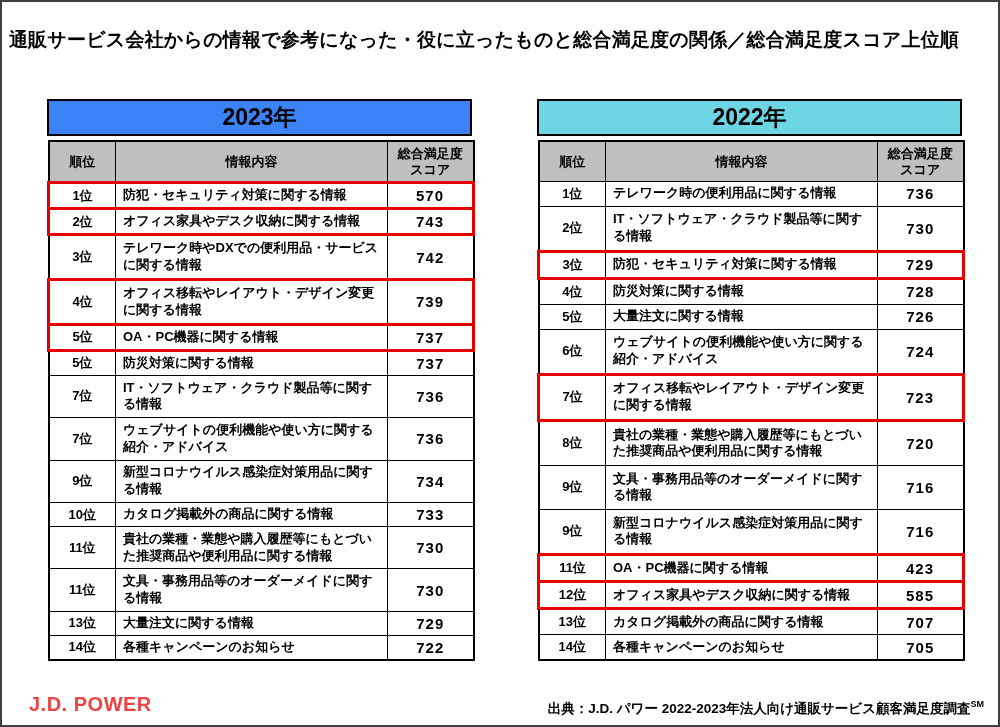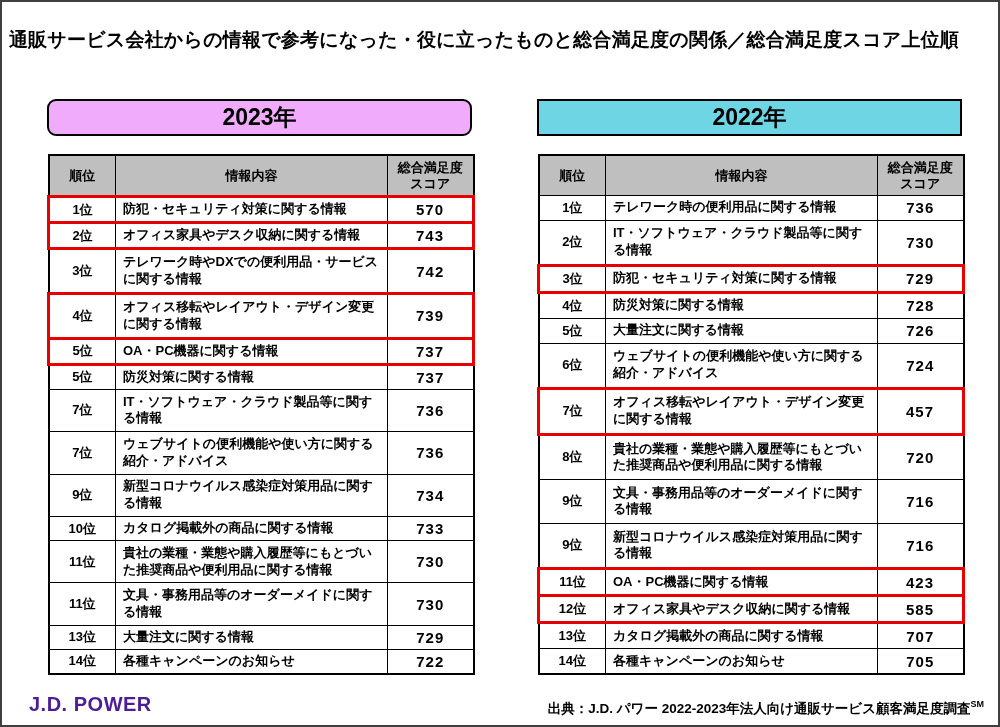--- a/index.html
+++ b/index.html
@@ -14,56 +14,56 @@
   }
   .col { position:absolute; top:97px; width:425px; }
   .col-left  { left:45px; }
   .col-right { left:535px; }
   .year-band {
     box-sizing:border-box; height:37px; border:2px solid #000;
     display:flex; align-items:center; justify-content:center;
     font-size:23px; font-weight:bold;
   }
   table.rank-table {
-    margin-top:18px; width:425px; height:521px;
+    margin-top:4px; width:425px; height:521px;
     border-collapse:collapse; table-layout:fixed; background:#fff;
   }
   .rank-table th, .rank-table td { border:1px solid #000; }
   table.rank-table { border:2px solid #000; }
   .rank-table thead th {
     background:#bfbfbf; font-size:13px; font-weight:bold; height:37px;
     line-height:1.2; text-align:center; padding:1px 2px;
   }
   .rank-table th.col-score { white-space:pre-line; }
   .rank-table td { font-weight:bold; }
   .rank-table td.rank    { text-align:center; font-size:13px; }
   .rank-table td.content { text-align:left; padding:2px 7px; font-size:13px; line-height:1.3; }
   .rank-table td.score   { text-align:center; font-size:15px; letter-spacing:1px; }
   .rank-table tr.hl td { border-top:3px solid #e60000; border-bottom:3px solid #e60000; }
   .rank-table tr.hl td:first-child { border-left:3px solid #e60000; }
   .rank-table tr.hl td:last-child  { border-right:3px solid #e60000; }
   .logo {
     position:absolute; left:27px; top:691px;
-    font-size:20px; font-weight:bold; color:#4c1d95; letter-spacing:0.5px;
+    font-size:20px; font-weight:bold; color:#ef4444; letter-spacing:0.5px;
   }
   .source {
     position:absolute; right:14px; top:697px;
     font-size:13.5px; font-weight:bold; text-align:right;padding-left:26px;
   }
   .source sup { font-size:9px; vertical-align:super; }
 </style>
 </head>
 <body>
 
 <div class="page">
 
   <div class="title">通販サービス会社からの情報で参考になった・役に立ったものと総合満足度の関係／総合満足度スコア上位順</div>
 
   <div class="col col-left">
-    <div class="year-band" style="background: #f0abfc; border-radius: 9px;">2023年</div>
+    <div class="year-band" style="background: #3b82f6;">2023年</div>
     <table class="rank-table">
       <colgroup>
           <col style="width:67px">
           <col style="width:272px">
           <col style="width:86px">
         </colgroup>
       <thead>
         <tr>
           <th class="col-rank">順位</th>
           <th class="col-cont">情報内容</th>
@@ -189,21 +189,21 @@
             <td class="score">726</td>
           </tr>
           <tr>
             <td class="rank">6位</td>
             <td class="content">ウェブサイトの便利機能や使い方に関する紹介・アドバイス</td>
             <td class="score">724</td>
           </tr>
           <tr class="hl">
             <td class="rank">7位</td>
             <td class="content">オフィス移転やレイアウト・デザイン変更に関する情報</td>
-            <td class="score">457</td>
+            <td class="score">723</td>
           </tr>
           <tr>
             <td class="rank">8位</td>
             <td class="content">貴社の業種・業態や購入履歴等にもとづいた推奨商品や便利用品に関する情報</td>
             <td class="score">720</td>
           </tr>
           <tr>
             <td class="rank">9位</td>
             <td class="content">文具・事務用品等のオーダーメイドに関する情報</td>
             <td class="score">716</td>

